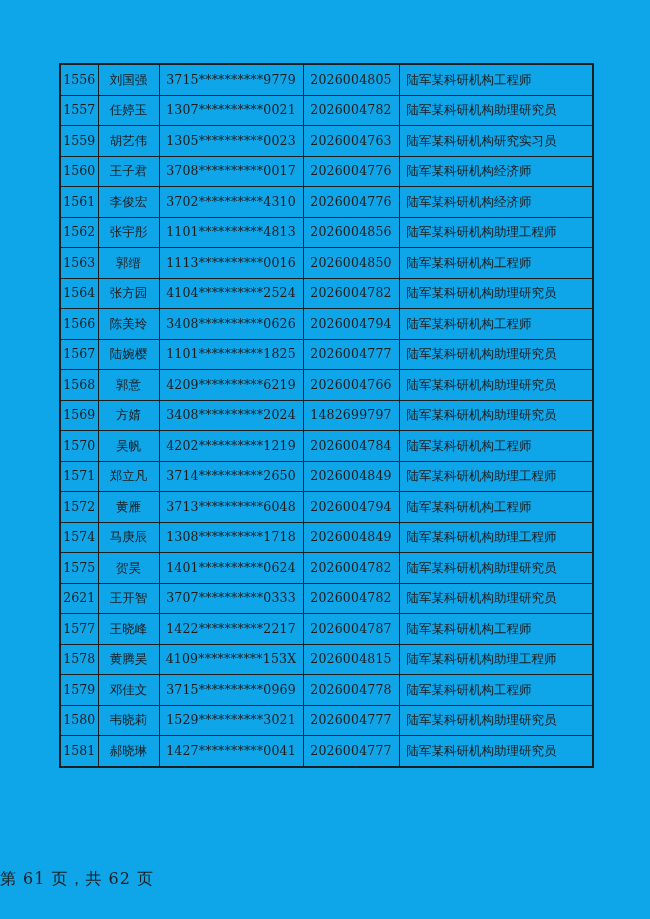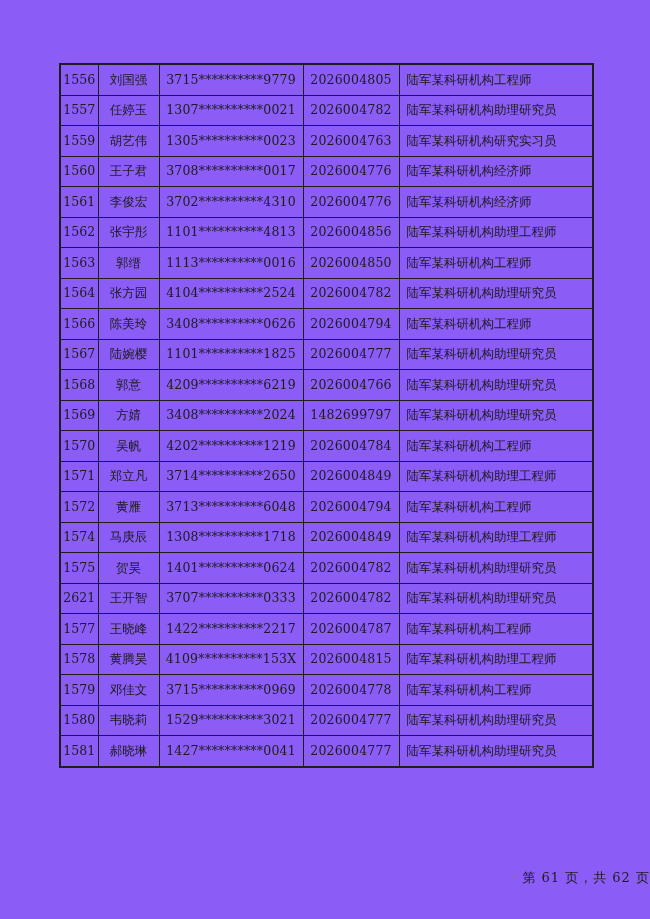--- a/index.html
+++ b/index.html
@@ -11,21 +11,21 @@
     height: 919px;
     background: #ffffff;
     position: relative;
     font-family: "DejaVu Serif", "Liberation Serif", serif;
     color: #1c1c1c;
     overflow: hidden;
   }
   .page {
     position: absolute;
     inset: 0;
-    background: #8b5cf6;
+    background: #0ea5e9;
   }
   table.roster {
     position: absolute;
     left: 59px;
     top: 63px;
     width: 533px;
     border-collapse: collapse;
     table-layout: fixed;
     border: 2px solid #1e1e1e;
   }
@@ -47,22 +47,22 @@
   table.roster td.c4 {
     text-align: left;
     padding-left: 7px;
     margin-top: 35px;
   }
   .footer {
     position: absolute;
     top: 869px;
     left: 0;
     width: 100%;
-    text-align: right;
-    font-size: 13px;
+    text-align: left;
+    font-size: 16px;
     letter-spacing: 1px;
     color: #1c1c1c;
   }
 </style>
 </head>
 <body>
 
 <div class="page">
 
   <table class="roster">

